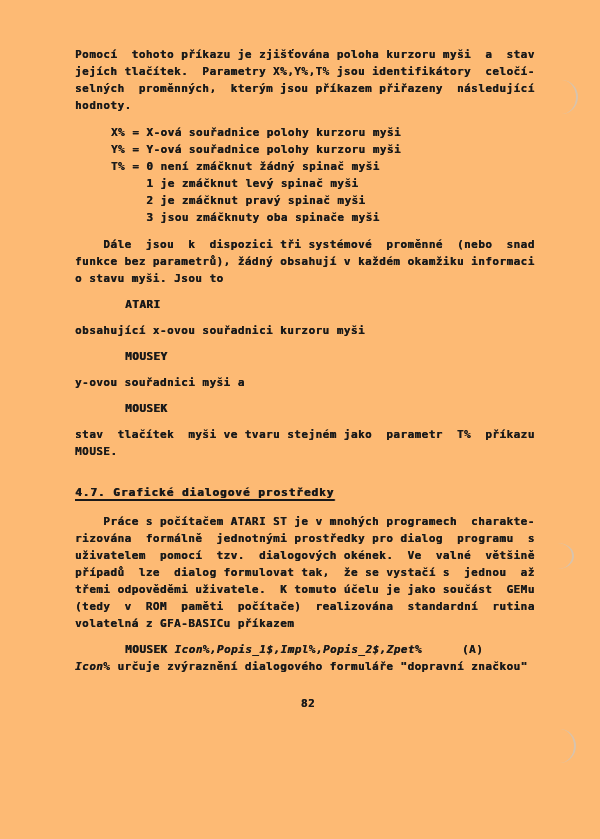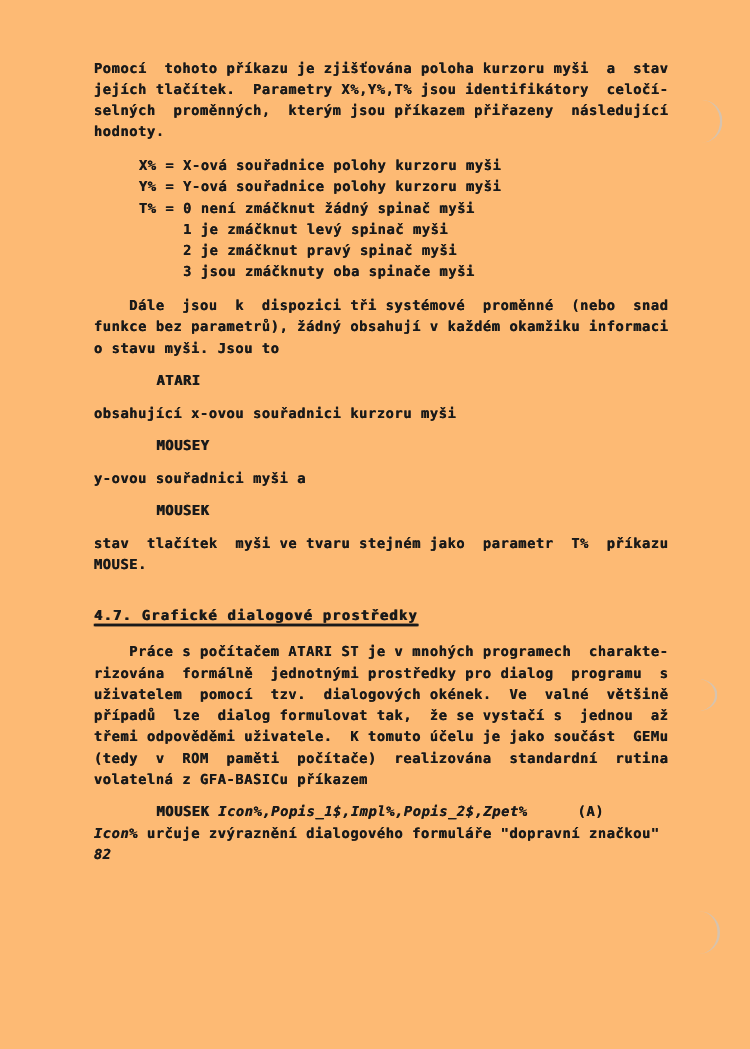--- a/index.html
+++ b/index.html
@@ -45,23 +45,23 @@
   }
   .after-heading { margin-top: 12px; }
   .alert-line { margin-top: 9px; }
   .alert-kw {
     text-shadow: 0.6px 0 0 currentColor;
     margin-right: 7px;
   }
   .it { font-style: italic; }
   .alert-ref { margin-left: 40px; }
   .page-number {
-    text-align: left;
+    margin-top: 20px;
+    text-align: right;
     width: 240px;
-    font-style: italic;
   }
   .curl {
     position: absolute;
     width: 16px;
     border-right: 2px solid #c9c7c3;
     border-radius: 0 100% 100% 0 / 0 55% 55% 0;
     opacity: 0.75;
   }
   .curl-1 { right: 22px; top: 80px;  height: 34px; }
   .curl-2 { right: 26px; top: 543px; height: 26px; }

